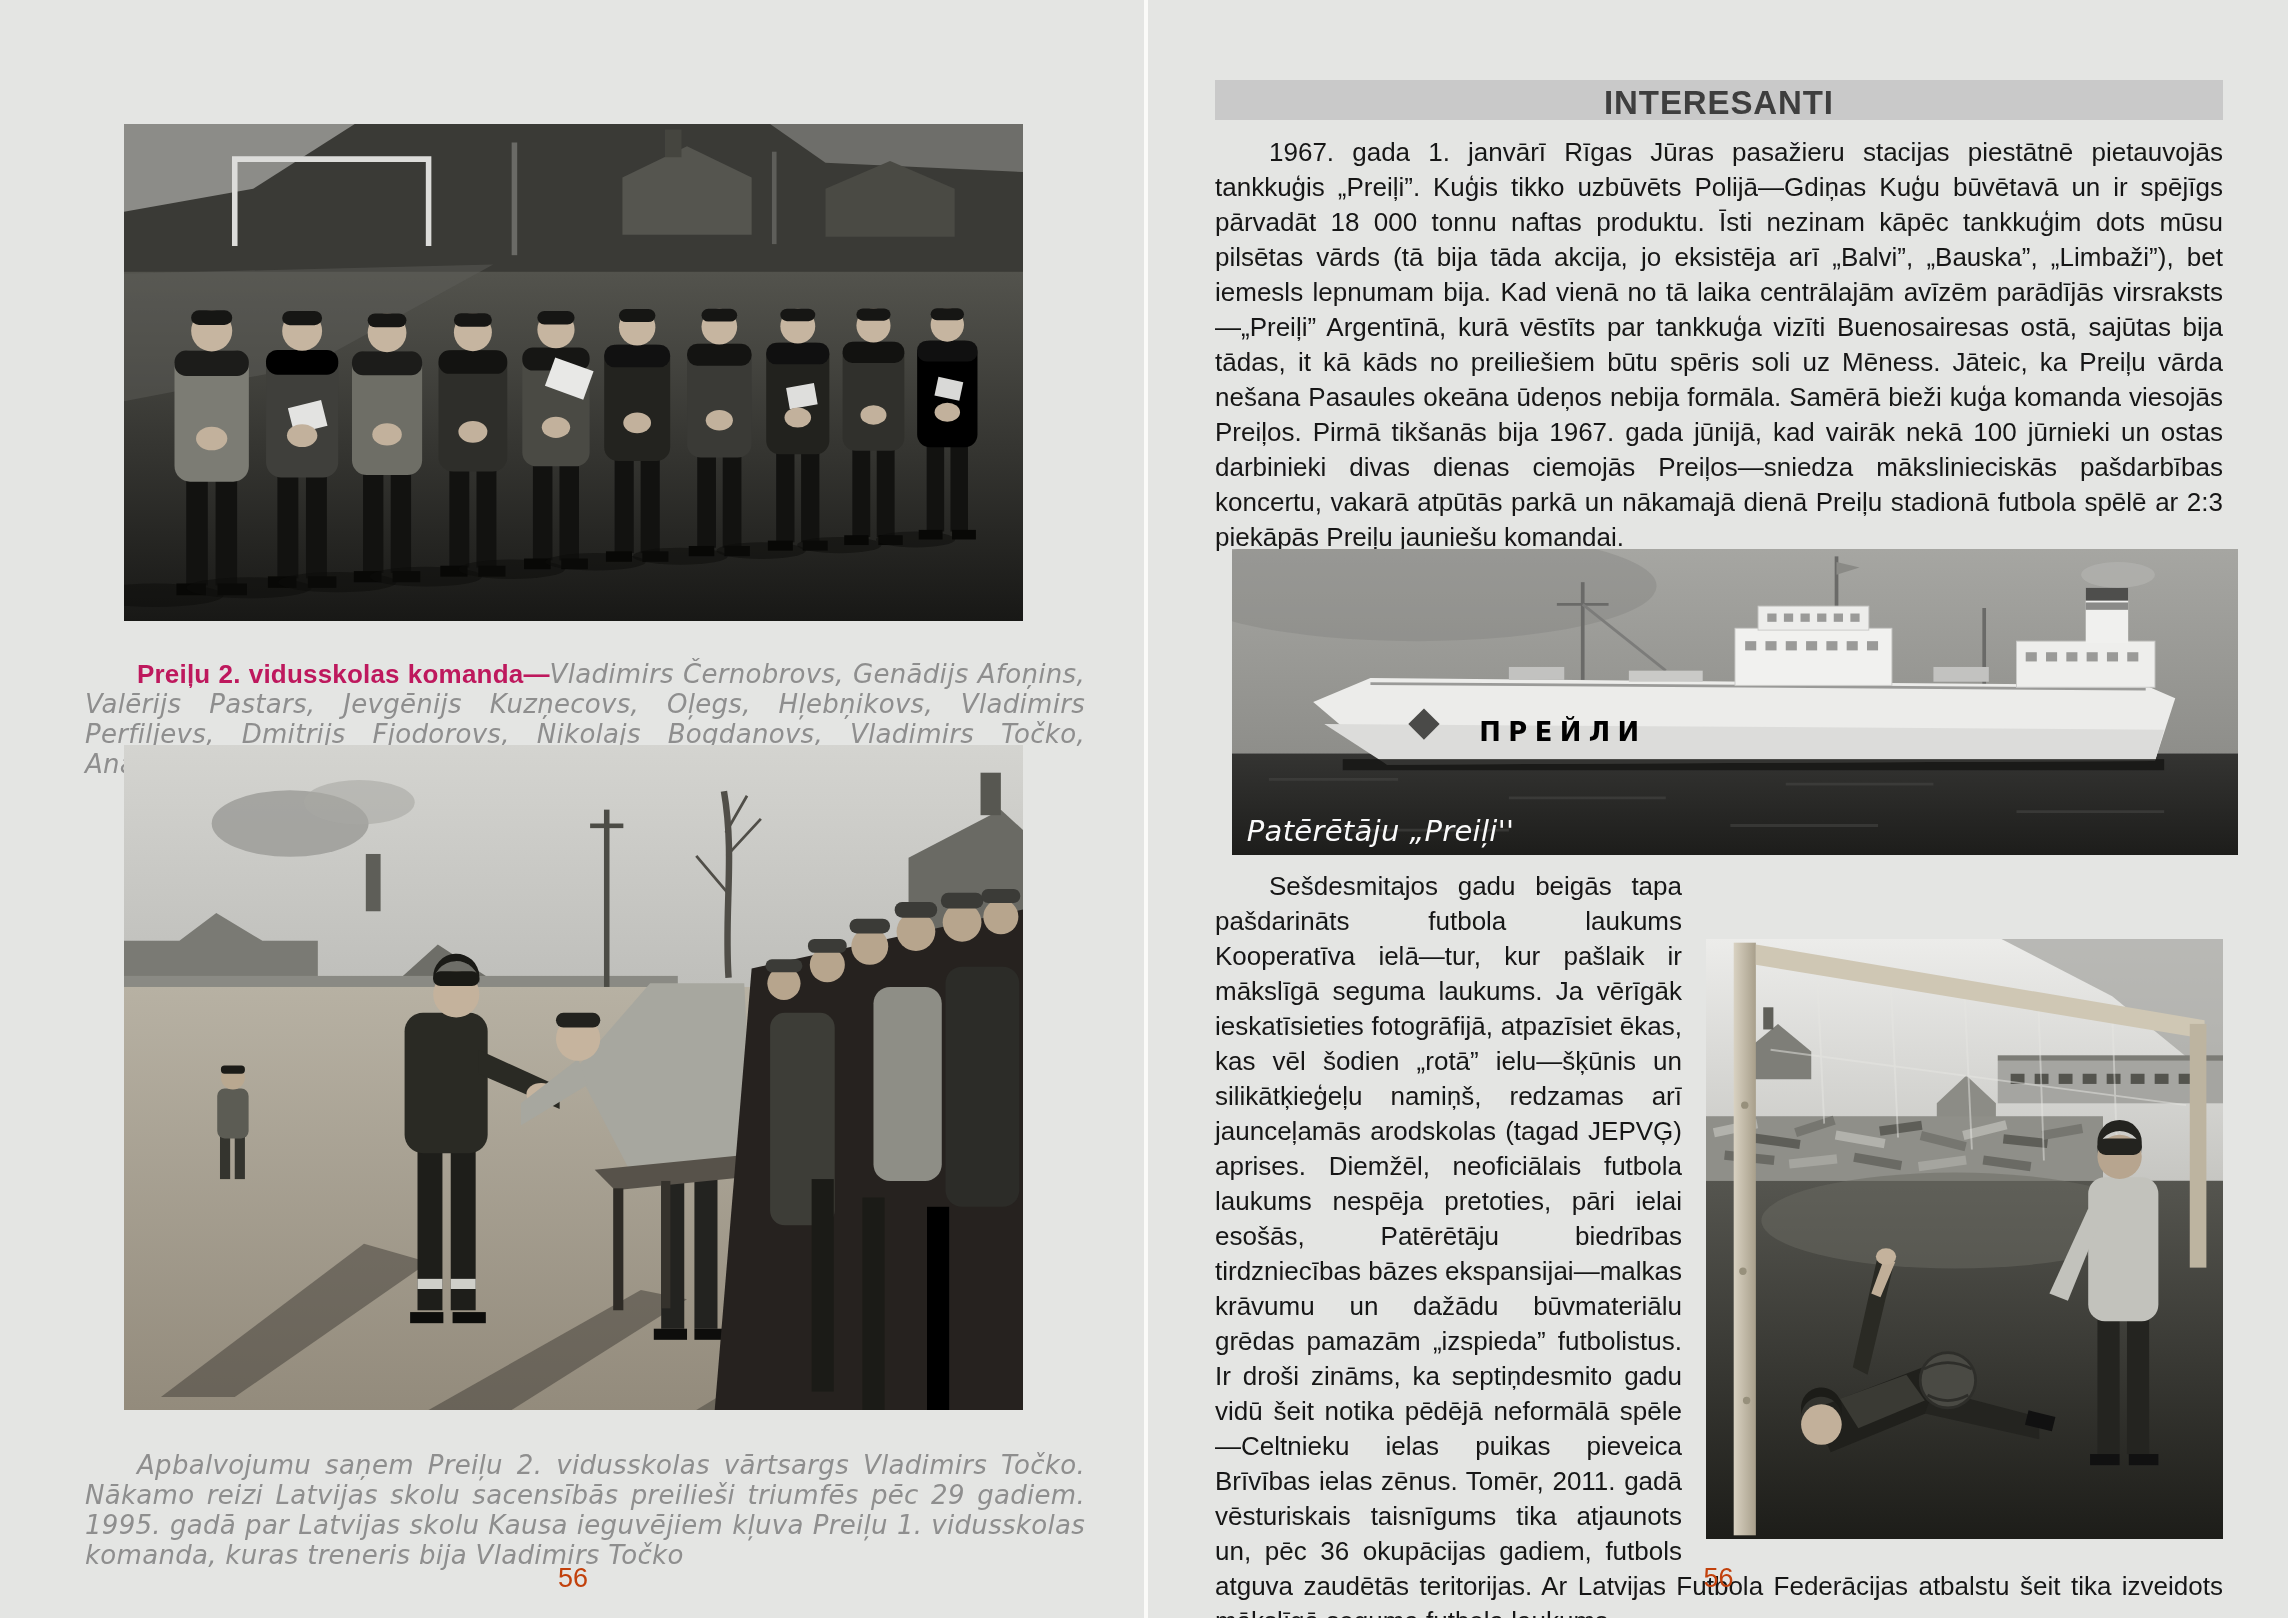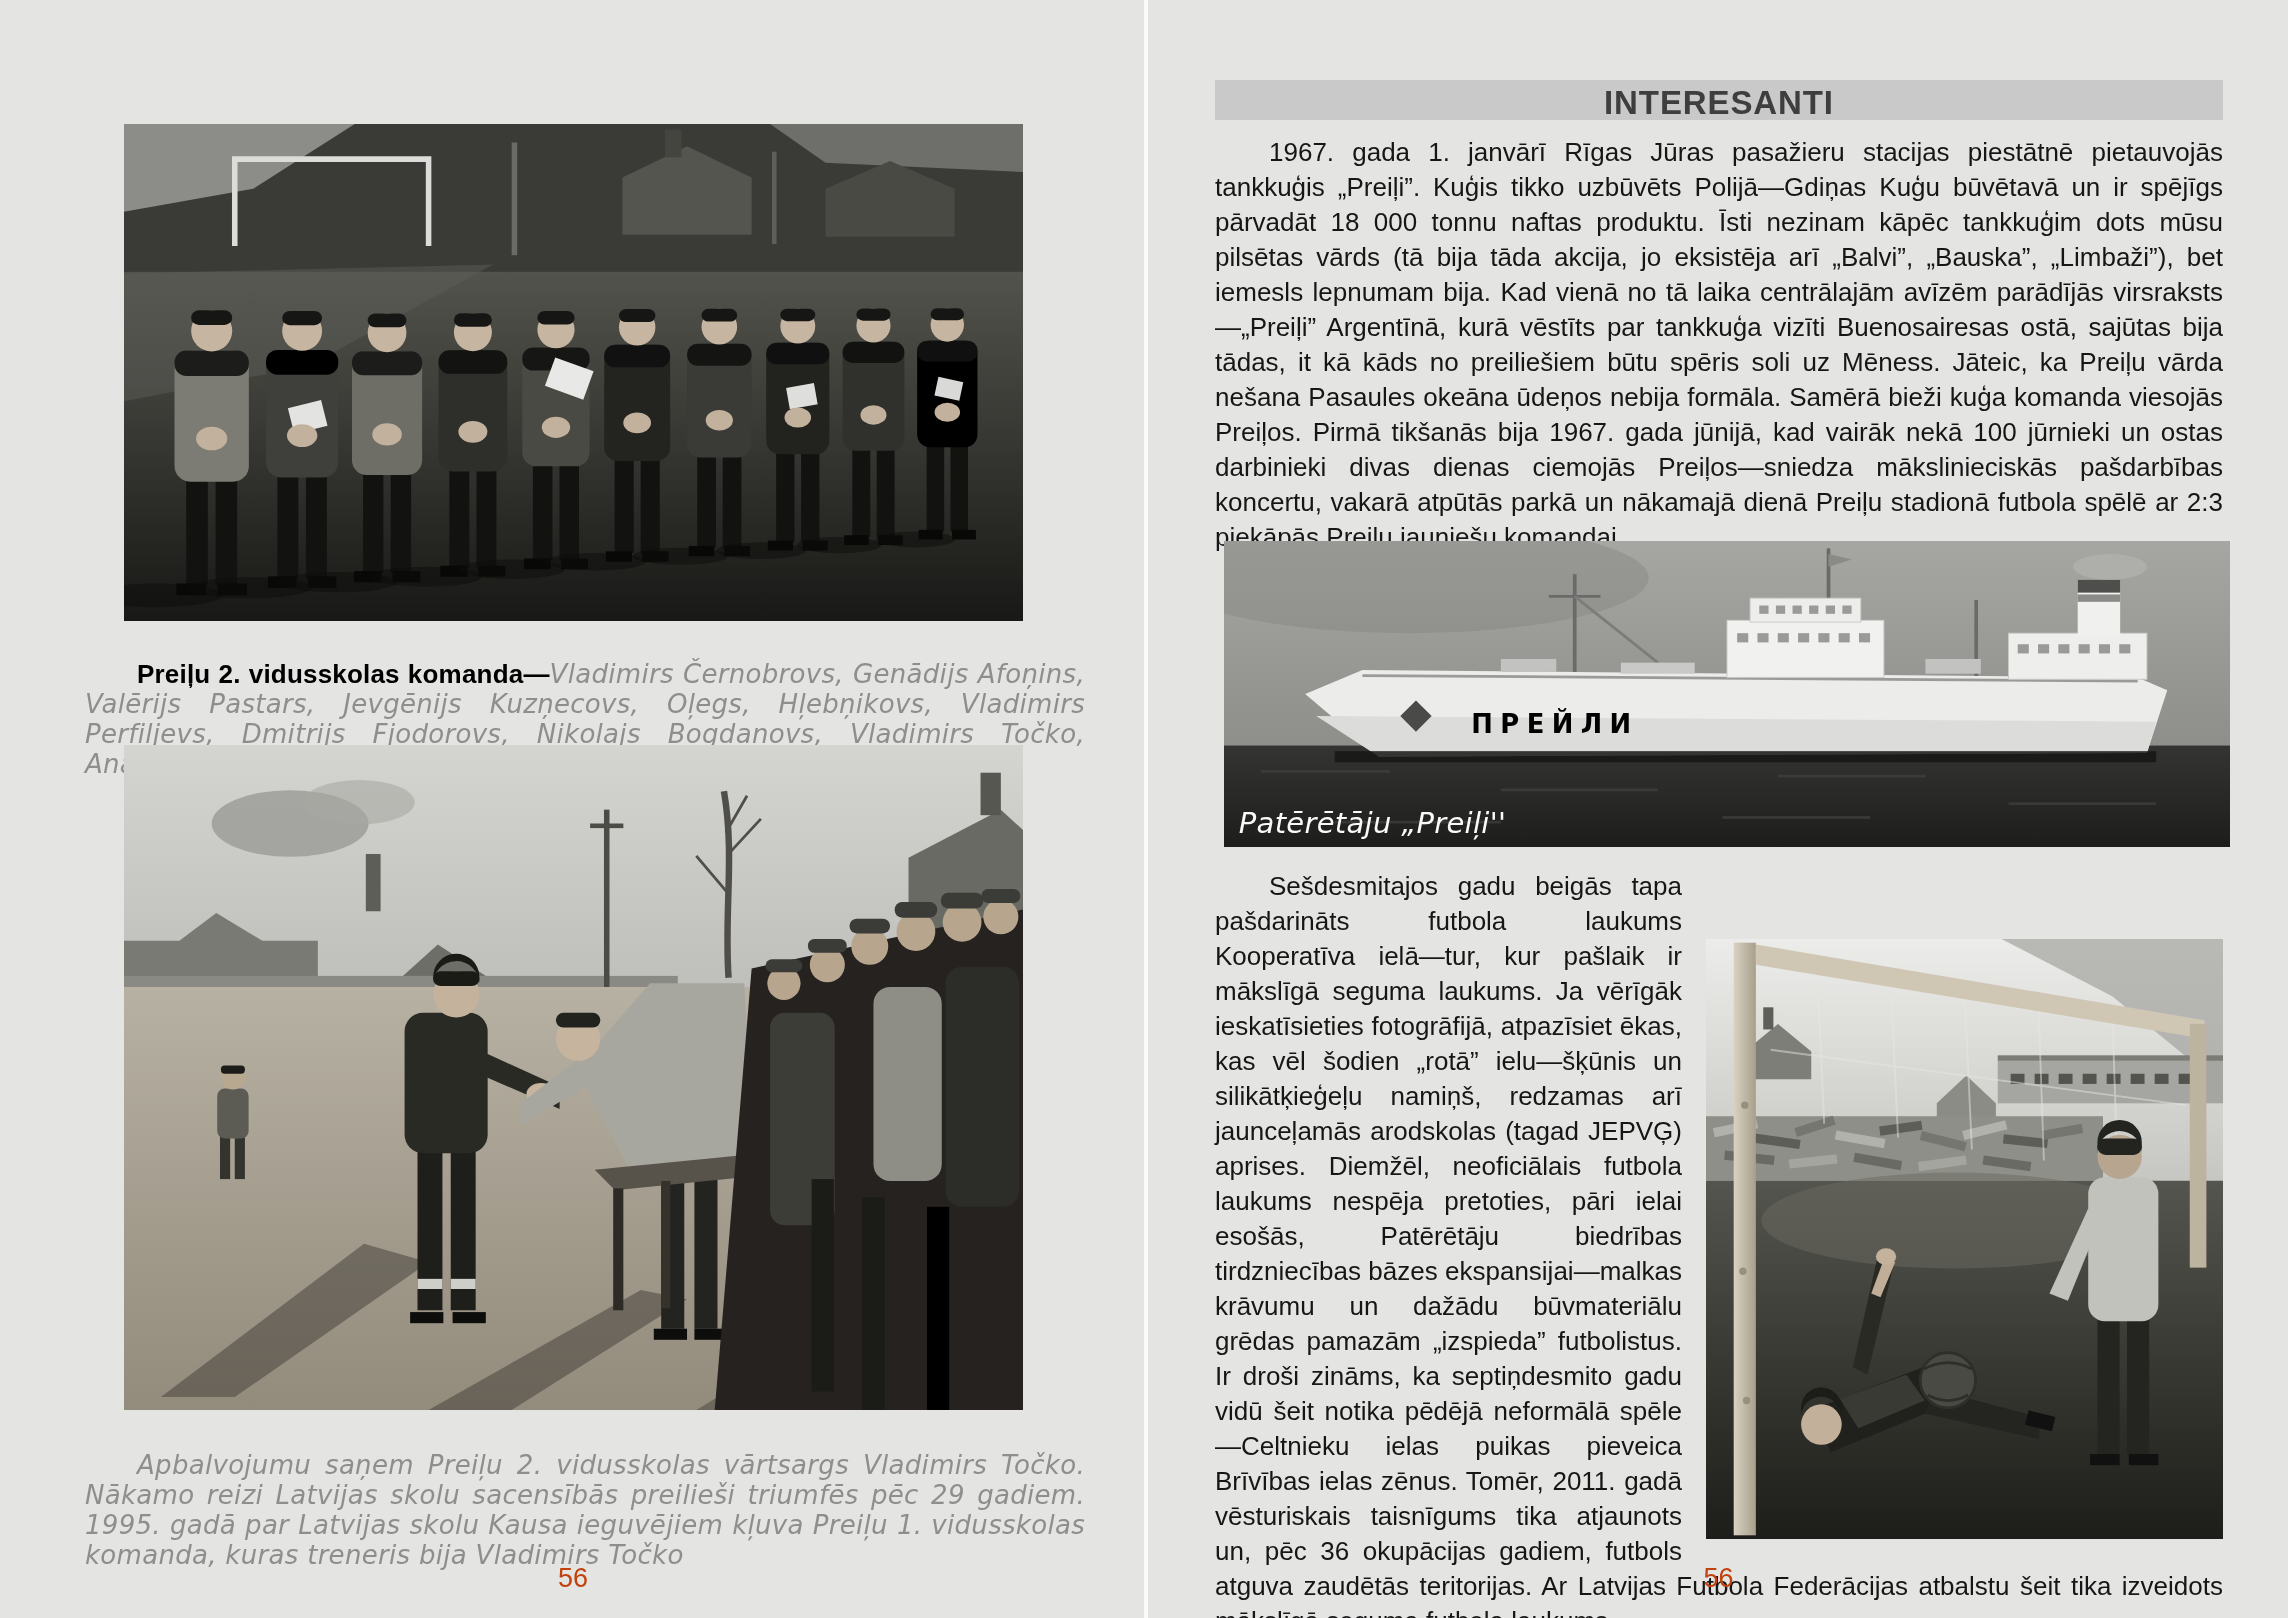--- a/index.html
+++ b/index.html
@@ -21,21 +21,21 @@
   .caption{
     position:absolute;left:85px;width:1000px;
     font-size:26px;line-height:30px;
     text-align:justify;text-indent:52px;
     color:#8e8e8e;
   }
   .script{font-family:"DejaVu Sans", cursive;font-style:italic;letter-spacing:0.3px;}
   #team-caption{top:633px;}
   #team-caption .cap-bold{
     font-family:"Liberation Sans", sans-serif;font-style:normal;
-    font-weight:bold;color:#000000;letter-spacing:0.2px;
+    font-weight:bold;color:#be185d;letter-spacing:0.2px;
   }
   #award-caption{top:1424px;}
   .page-number{
     position:absolute;top:1563px;font-size:27px;color:#c2410c;text-align:center;
   }
   #page-number-left{left:0;width:1146px;}
   #page-number-right{left:1148px;width:1141px;}
   
   .header-band{
     position:absolute;left:1215px;top:80px;width:1008px;height:40px;
@@ -324,21 +324,21 @@
 </div>
 
 <div>
 
   <div class="header-band">
     <span>INTERESANTI</span>
   </div>
 
   <p class="body-par" id="paragraph1" style="margin:0;"><span>1967. gada 1. janvārī Rīgas Jūras pasažieru stacijas piestātnē pietauvojās tankkuģis „Preiļi”. Kuģis tikko uzbūvēts Polijā—Gdiņas Kuģu būvētavā un ir spējīgs pārvadāt 18 000 tonnu naftas produktu. Īsti nezinam kāpēc tankkuģim dots mūsu pilsētas vārds (tā bija tāda akcija, jo eksistēja arī „Balvi”, „Bauska”, „Limbaži”), bet iemesls lepnumam bija. Kad vienā no tā laika centrālajām avīzēm parādījās virsraksts—„Preiļi” Argentīnā, kurā vēstīts par tankkuģa vizīti Buenosairesas ostā, sajūtas bija tādas, it kā kāds no preiliešiem būtu spēris soli uz Mēness. Jāteic, ka Preiļu vārda nešana Pasaules okeāna ūdeņos nebija formāla. Samērā bieži kuģa komanda viesojās Preiļos. Pirmā tikšanās bija 1967. gada jūnijā, kad vairāk nekā 100 jūrnieki un ostas darbinieki divas dienas ciemojās Preiļos—sniedza mākslinieciskās pašdarbības koncertu, vakarā atpūtās parkā un nākamajā dienā Preiļu stadionā futbola spēlē ar 2:3 piekāpās Preiļu jauniešu komandai.</span></p>
 
-  <figure class="photo" id="ship-figure" style="margin:8px;">
+  <figure class="photo" id="ship-figure" style="margin:16px;">
     <svg viewBox="0 0 1090 332" preserveAspectRatio="none">
       <defs>
         <linearGradient id="gSkyShip" x1="0" y1="0" x2="0" y2="1">
           <stop offset="0" stop-color="#a6a6a2"></stop>
             <stop offset="1" stop-color="#8e8e8a"></stop>
         </linearGradient>
         <linearGradient id="gSea" x1="0" y1="0" x2="0" y2="1">
           <stop offset="0" stop-color="#343432"></stop>
             <stop offset="1" stop-color="#1d1d1b"></stop>
         </linearGradient>

